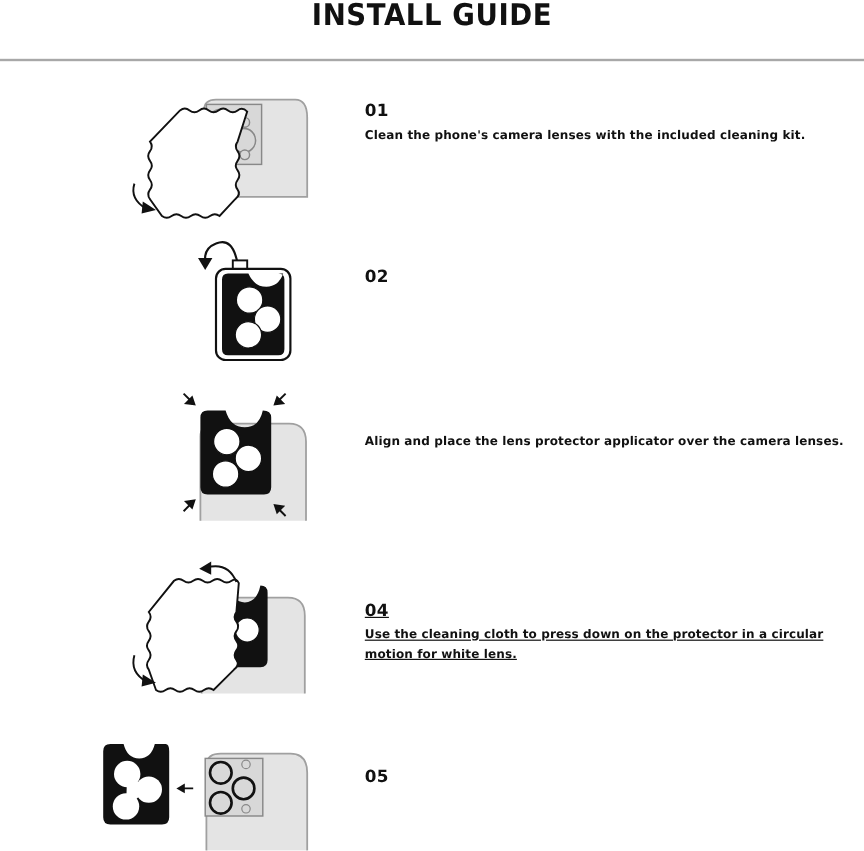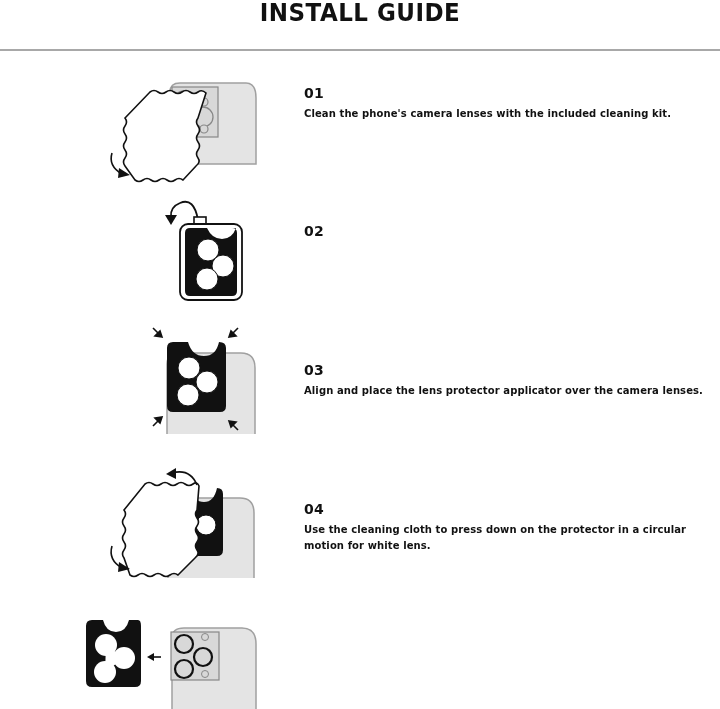--- a/index.html
+++ b/index.html
@@ -98,21 +98,20 @@
           <polygon points="17,15 10,14 15,9"></polygon>
         <line x1="93" y1="6" x2="87" y2="12"></line>
           <polygon points="84,15 86,9 91,14"></polygon>
         <line x1="8" y1="104" x2="14" y2="98"></line>
           <polygon points="17,95 15,101 10,96"></polygon>
         <line x1="93" y1="108" x2="87" y2="102"></line>
           <polygon points="84,99 91,100 86,105"></polygon>
       </g>
     </svg>
     <div class="step-text" style="top:361px;">
-      <div class="step-num">03</div>
       <div class="step-desc">Align and place the lens protector applicator over the camera lenses.</div>
     </div>
   </div>
 
   <div class="step" style="top:0;">
     <svg class="illus" style="left:100px;top:458px;" width="165" height="125" viewBox="0 0 165 125">
 
       <path d="M68 120 L68 52 Q68 40 80 40 L140 40 Q154 40 154 55 L154 120" fill="#e4e4e4" stroke="#a0a0a0" stroke-width="1.5"></path>
 
       <path d="M70 36 Q70 30 76 30 L90 30 Q94 44 104 44 Q114 44 117 30 Q123 30 123 36 L123 92 Q123 98 117 98 L76 98 Q70 98 70 92 Z" fill="#111"></path>
@@ -123,21 +122,21 @@
                L97 52 q-3 4 0 8 q3 4 0 8 q-3 4 0 8 q3 4 0 8 q-3 4 0 8 q3 4 -2 8 L78 117
                q-4 -3 -8 0 q-4 3 -8 0 q-4 -3 -8 0 q-4 3 -8 0 q-4 -3 -8 0 q-4 3 -8 0 L24 100
                q-3 -4 0 -8 q3 -4 0 -8 q-3 -4 0 -8 q3 -4 0 -8 q-3 -4 0 -8 q3 -4 0 -8 Z" fill="#ffffff" stroke="#111" stroke-width="1.6"></path>
 
       <path d="M97 27 Q90 10 72 15" fill="none" stroke="#111" stroke-width="1.6"></path>
       <polygon points="66,16 76,10 76,21" fill="#111"></polygon>
 
       <path d="M12 88 Q8 102 22 110" fill="none" stroke="#111" stroke-width="1.6"></path>
       <polygon points="19,104 30,111 18,114" fill="#111"></polygon>
     </svg>
-    <div class="step-text" style="top:500px;">
+    <div class="step-text" style="top:500px;text-decoration:underline;">
       <div class="step-num">04</div>
       <div class="step-desc">Use the cleaning cloth to press down on the protector in a circular motion for white lens.</div>
     </div>
   </div>
 
   <div class="step" style="top:0;">
     <svg class="illus" style="left:80px;top:612px;" width="180" height="97" viewBox="0 0 180 97">
 
       <path d="M6 14 Q6 8 12 8 L23 8 Q26 20 36 20 Q46 20 49 8 Q55 8 58 8 Q61 8 61 14 L61 69 Q61 75 55 75 L12 75 Q6 75 6 69 Z" fill="#111"></path>
       <g fill="#fff">
@@ -152,15 +151,16 @@
 
       <path d="M92 97 L92 26 Q92 16 104 16 L162 16 Q176 16 176 32 L176 97" fill="#e4e4e4" stroke="#a0a0a0" stroke-width="1.5"></path>
       <rect x="91" y="20" width="48" height="48" fill="#d8d8d8" stroke="#888" stroke-width="1.2"></rect>
       <circle cx="104" cy="32" r="9" fill="none" stroke="#111" stroke-width="2.2"></circle>
       <circle cx="125" cy="25" r="3.5" fill="#d8d8d8" stroke="#888" stroke-width="1"></circle>
       <circle cx="123" cy="45" r="9" fill="none" stroke="#111" stroke-width="2.2"></circle>
       <circle cx="104" cy="57" r="9" fill="none" stroke="#111" stroke-width="2.2"></circle>
       <circle cx="125" cy="62" r="3.5" fill="#d8d8d8" stroke="#888" stroke-width="1"></circle>
     </svg>
     <div class="step-text" style="top:639px;">
+      <div class="step-num">05</div>
     </div>
   </div>
 </div>
 
 </body></html>

